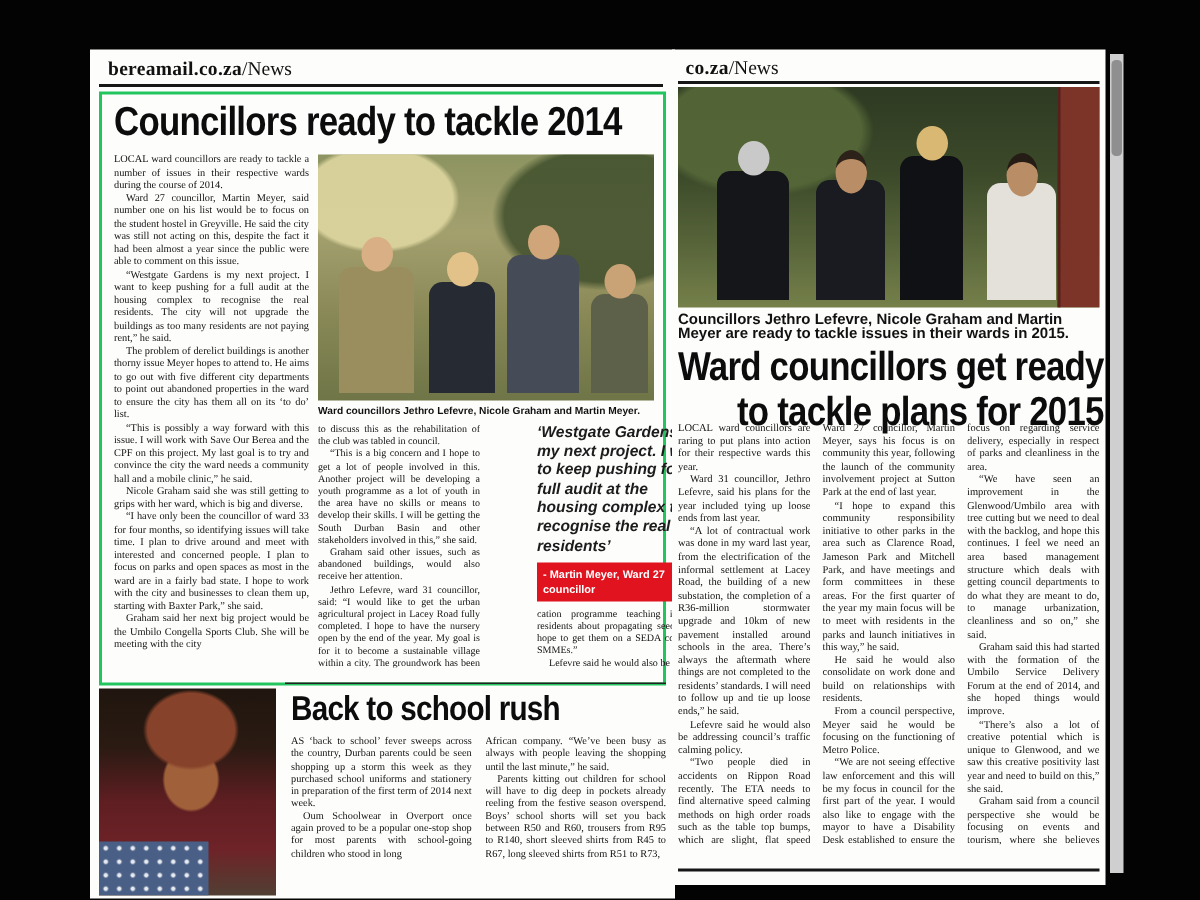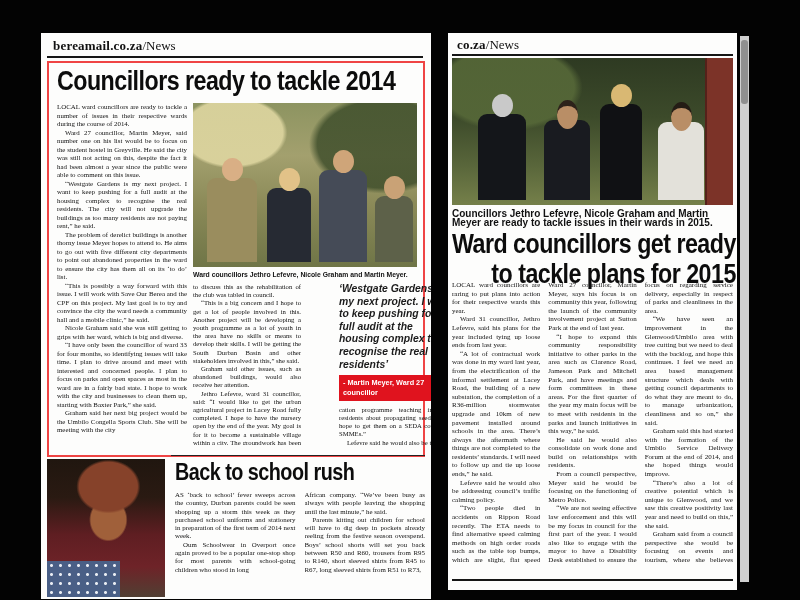--- a/index.html
+++ b/index.html
@@ -1,31 +1,31 @@
 <!DOCTYPE html>
 <html><head>
 <meta charset="utf-8">
 <style>
   html,body{margin:0;padding:0;}
   body{width:800px;height:600px;background:#030303;position:relative;overflow:hidden;
        font-family:"Liberation Serif",serif;color:#111;}
   .page{position:absolute;background:#fdfdfc;overflow:hidden;}
-  #lp{left:41px;top:33px;width:390px;height:566px;}
+  #lp{left:60px;top:33px;width:390px;height:566px;}
   #rp{left:448px;top:33px;width:289px;height:557px;}
 
   .masthead{position:absolute;font-family:"Liberation Serif",serif;font-size:13px;white-space:nowrap;}
   .masthead .brand{font-weight:bold;letter-spacing:.2px;}
   .masthead .section{font-weight:normal;}
   .rule{position:absolute;background:#161616;}
 
   .condensed{font-family:"Liberation Sans",sans-serif;font-weight:bold;letter-spacing:-.6px;
              transform:scaleX(.86);transform-origin:0 50%;white-space:nowrap;color:#0c0c0c;margin:0;}
 
   
-  .lp-box{position:absolute;left:6px;top:28px;width:374px;height:392px;border:2px solid #ef4444;}
+  .lp-box{position:absolute;left:6px;top:28px;width:374px;height:392px;border:2px solid #22c55e;}
   .lp-headline{position:absolute;left:8px;top:3px;font-size:27px;}
   .bodycol{position:absolute;text-align:justify;overflow:hidden;}
   .bodycol p{margin:0;text-indent:8px;}
   .bodycol p:first-child{text-indent:0;}
   .lp-col1{left:8px;top:40px;width:130px;height:342px;font-size:6.9px;line-height:8.5px;}
   .lp-photo{position:absolute;left:144px;top:40px;width:224px;height:164px;
     background:
       radial-gradient(90px 60px at 18% 18%, rgba(222,214,160,.9) 0 55%, rgba(0,0,0,0) 60%),
       radial-gradient(120px 80px at 85% 25%, rgba(58,74,40,.8) 0 55%, rgba(0,0,0,0) 62%),
       linear-gradient(180deg,#8d9461 0%,#a3a06e 32%,#8b8a58 62%,#6f7547 100%);}

